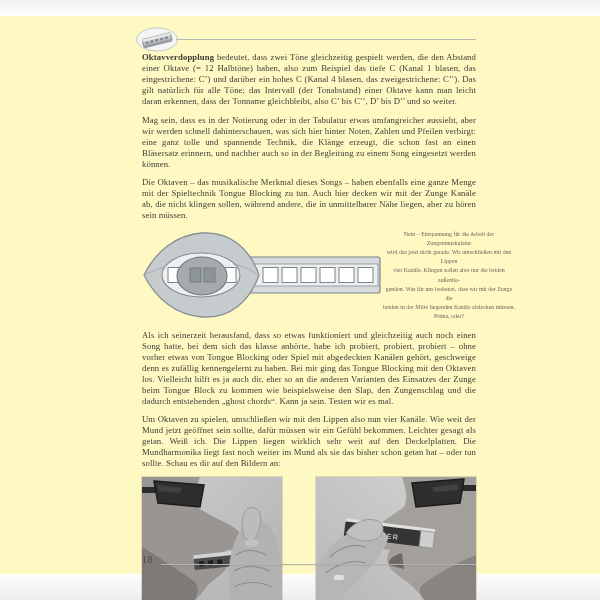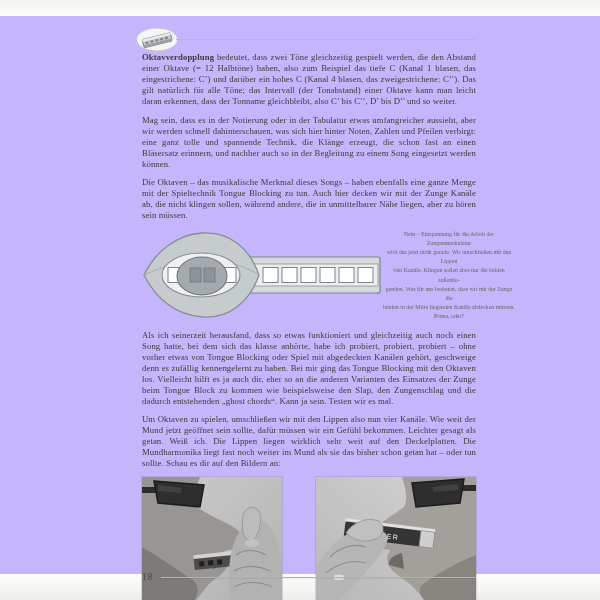--- a/index.html
+++ b/index.html
@@ -4,21 +4,21 @@
 <style>
   html,body{margin:0;padding:0;}
   body{
     width:600px;height:600px;
     background:#ffffff;
     font-family:"Liberation Serif","DejaVu Serif",serif;
     overflow:hidden;
   }
   .page{
     position:relative;width:600px;height:600px;
-    background:#c4b5fd;
+    background:#fef9c3;
   }
   .edge-top{
     position:absolute;left:0;top:0;width:600px;height:16px;
     background:linear-gradient(180deg,#f2f2f0, #fdfdfc);
   }
   .edge-bottom{
     position:absolute;left:0;bottom:0;width:600px;height:26px;
     background:linear-gradient(0deg,#eeeeec, #fdfdfc);
   }
   .header{
@@ -54,22 +54,22 @@
   .photo-row{
     display:flex;margin-top:7px;
   }
   .photo{
     height:133px;overflow:hidden;background:#c4c4c4;
     box-shadow:0 0 0 1px rgba(120,120,120,0.25);
   }
   .photo-left{width:140px;}
   .photo-right{width:161px;margin-left:34px;}
   .footer{
-    position:absolute;left:142px;top:572px;width:334px;
-    display:flex;align-items:center;
+    position:absolute;left:142px;top:555px;width:334px;
+    display:flex;align-items:flex-end;
   }
   .page-number{
     font-size:9.5px;color:#4a4a46;letter-spacing:1px;
   }
   .footer-line{
     flex:1;height:1px;background:#b3b3b1;margin-left:7px;
     box-shadow:0 1px 0 rgba(0,0,0,0.06);
   }
 </style>
 </head>

